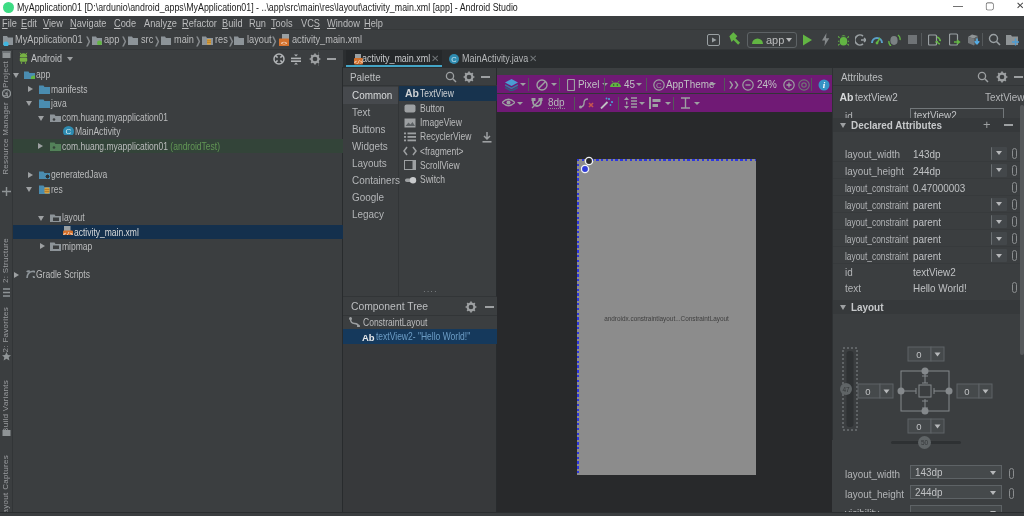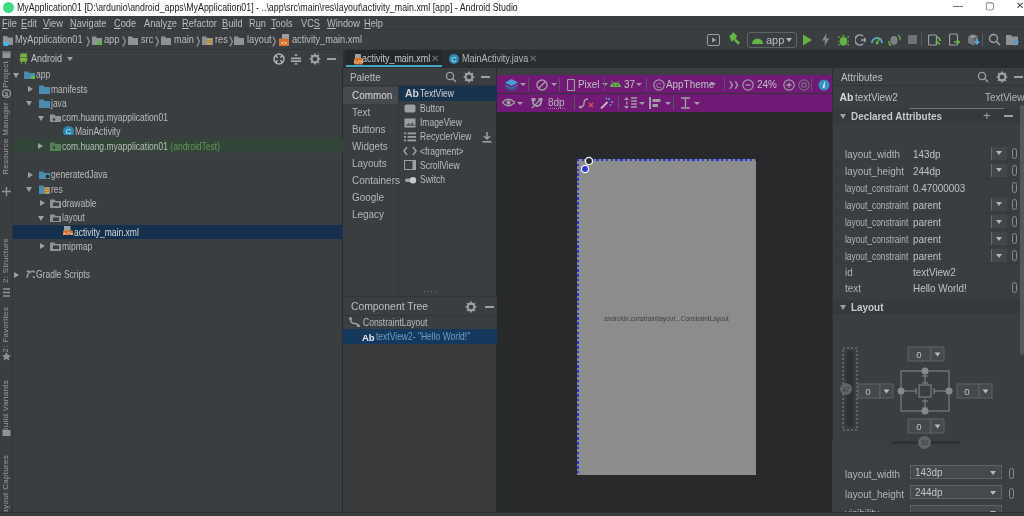--- a/index.html
+++ b/index.html
@@ -326,28 +326,20 @@
 </div>
 <div class="trow" style="top:114.6px">
   <div class="arr-d" style="left:13px"></div>
   <svg class="fold" style="left:26px" width="12" height="10">
         <path d="M0 1.5h4.5l1 1.5H12v7H0z" fill="#4a8cb0"></path>
         <rect x="5.5" y="3.5" width="5" height="6" rx="1" fill="#d99e3c"></rect>
         <path d="M5.5 5.5h5M5.5 7.5h5" stroke="#a8772a" stroke-width="0.8"></path>
       </svg>
   <div class="lbl cx" style="left:38px">res</div>
 </div>
-<div class="trow" style="top:128.9px">
-  <div class="arr-r" style="left:27px"></div>
-  <svg class="fold" style="left:37px" width="12" height="10">
-        <path d="M0 1.5h4.5l1 1.5H12v7H0z" fill="#8d9499"></path>
-        <rect x="3" y="4.5" width="6" height="3.5" fill="#3b3e40"></rect>
-      </svg>
-  <div class="lbl cx" style="left:49px">drawable</div>
-</div>
 <div class="trow" style="top:143.2px">
   <div class="arr-d" style="left:25px"></div>
   <svg class="fold" style="left:37px" width="12" height="10">
         <path d="M0 1.5h4.5l1 1.5H12v7H0z" fill="#8d9499"></path>
         <rect x="3" y="4.5" width="6" height="3.5" fill="#3b3e40"></rect>
       </svg>
   <div class="lbl cx" style="left:49px">layout</div>
 </div>
 <div class="trow navy" style="top:157.5px">
   <svg class="fold" style="left:50px;top:1px" width="10" height="12">
@@ -540,21 +532,21 @@
       </svg>
     <div class="abs cx9" style="left:81px;top:3px">Pixel</div>
     <div class="abs dda" style="left:105px;top:8px"></div>
     <div class="abs vsep" style="left:107px"></div>
     <svg class="abs" style="left:112px;top:5px" width="13" height="8">
         <path d="M1 7 A5.5 4.5 0 0 1 12 7z" fill="#62b543"></path>
         <path d="M4 2.5L2.8 0.8M9 2.5l1.2-1.7" stroke="#62b543" stroke-width="0.9"></path>
         <circle cx="4.7" cy="5" r="0.7" fill="#2b2e30"></circle>
         <circle cx="8.3" cy="5" r="0.7" fill="#2b2e30"></circle>
       </svg>
-    <div class="abs cx9" style="left:127px;top:3px">37</div>
+    <div class="abs cx9" style="left:127px;top:3px">45</div>
     <div class="abs dda" style="left:139px;top:8px"></div>
     <div class="abs vsep" style="left:149px"></div>
     <svg class="abs" style="left:156px;top:3.5px" width="12" height="12">
         <circle cx="6" cy="6" r="5.2" fill="none" stroke="#9da0a2" stroke-width="1.2"></circle>
         <text x="6" y="8.8" font-size="8" fill="#9da0a2" text-anchor="middle">C</text>
       </svg>
     <div class="abs cx9" style="left:169px;top:3px">AppTheme</div>
     <div class="abs dda" style="left:213px;top:8px"></div>
     <div class="abs vsep" style="left:227px"></div>
     <div class="abs" style="left:231px;top:4.5px;color:#9da0a2;font-size:7.5px;letter-spacing:-1px;">❯❯</div>
@@ -657,21 +649,21 @@
       </svg>
     <div class="abs" style="left:181px;top:8px;width:9px;height:1.6px;background:#9da0a2"></div>
   </div>
   <b class="abs" style="left:6.5px;top:23px;font-size:10.5px;color:#d8dadb">Ab</b>
   <div class="abs cx9" style="left:22px;top:23px;color:#c0c2c4">textView2</div>
   <div class="abs cx9" style="left:152px;top:23px;color:#b4b6b8">TextView</div>
   <div class="abs cx9" style="left:12px;top:42px;color:#b2b4b6">id</div>
   <div class="abs" style="left:77px;top:39.5px;width:94px;height:13.5px;border:1px solid #72777a;background:#3b3e40;">
     <div class="abs cx9" style="left:3px;top:0.5px;color:#c0c2c4">textView2</div>
   </div>
-  <div class="sechdr" style="top:41px;height:14px;">
+  <div class="sechdr" style="top:50px;height:14px;">
     <div class="abs" style="left:7px;top:5px;width:0;height:0;border-top:5px solid #9da0a2;border-left:3.5px solid transparent;border-right:3.5px solid transparent;"></div>
     <b class="abs cx9" style="left:18px;top:1px;font-size:11px;">Declared Attributes</b>
     <div class="abs" style="left:150px;top:-1px;font-size:13px;color:#9da0a2;">+</div>
     <div class="abs" style="left:171px;top:6px;width:9px;height:1.6px;background:#9da0a2"></div>
   </div>
   <div class="arow rline" style="top:76.6px">
       <div class="alabel"><span class="cx9">layout_width</span></div>
       <div class="avalue cx9">143dp</div>
       <div class="combo" style="left:158px"></div>
       <div class="flag" style="left:179px"></div>

